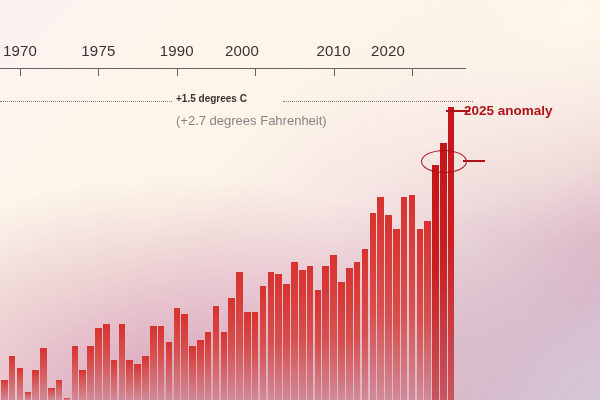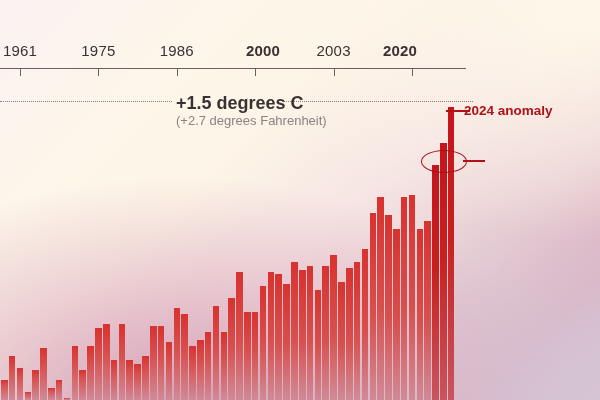--- a/index.html
+++ b/index.html
@@ -76,21 +76,21 @@
   }
   .threshold-line-right {
     position: absolute;
     left: 283px; top: 101px;
     width: 190px; height: 0;
     border-top: 1px dotted #8d7c80;
   }
   .threshold-label {
     position: absolute;
     left: 176px; top: 93px;
-    font-size: 18px;
+    font-size: 10px;
     font-weight: bold;
     color: #3b3033;
     white-space: nowrap;
   }
   .threshold-sub {
     position: absolute;
     left: 176px; top: 113px;
     font-size: 13px;
     font-weight: 400;
     color: #8d8084;
@@ -186,39 +186,39 @@
       <div class="bar" style="left: 416.54px; width: 6.6px; height: 171.427px; background: linear-gradient(rgb(216, 50, 47) 0%, rgb(215, 80, 78) 55%, rgb(208, 138, 151) 100%);"></div>
       <div class="bar" style="left: 424.38px; width: 6.6px; height: 179.4px; background: linear-gradient(rgb(216, 50, 47) 0%, rgb(215, 80, 78) 55%, rgb(208, 138, 151) 100%);"></div>
       <div class="bar" style="left: 432.22px; width: 6.6px; height: 235.213px; background: linear-gradient(rgb(196, 21, 27) 0%, rgb(201, 32, 31) 45%, rgb(200, 85, 95) 100%);"></div>
       <div class="bar" style="left: 440.06px; width: 6.6px; height: 257.14px; background: linear-gradient(rgb(196, 21, 27) 0%, rgb(201, 32, 31) 45%, rgb(200, 85, 95) 100%);"></div>
       <div class="bar" style="left: 447.9px; width: 6.6px; height: 293.02px; background: linear-gradient(rgb(196, 21, 27) 0%, rgb(201, 32, 31) 45%, rgb(200, 85, 95) 100%);"></div>
     </div>
 
   <div class="axis-line"></div>
   <div id="ticks">
       <div class="tick" style="left: 20px;"></div>
-      <div class="tick-label" style="left: 20px;">1961</div>
+      <div class="tick-label" style="left: 20px;">1970</div>
       <div class="tick" style="left: 98.4px;"></div>
       <div class="tick-label" style="left: 98.4px;">1975</div>
       <div class="tick" style="left: 176.8px;"></div>
-      <div class="tick-label" style="left: 176.8px;">1986</div>
+      <div class="tick-label" style="left: 176.8px;">1990</div>
       <div class="tick" style="left: 255.2px;"></div>
-      <div class="tick-label" style="left: 263px; font-weight: bold;">2000</div>
+      <div class="tick-label" style="left: 242px;">2000</div>
       <div class="tick" style="left: 333.6px;"></div>
-      <div class="tick-label" style="left: 333.6px;">2003</div>
+      <div class="tick-label" style="left: 333.6px;">2010</div>
       <div class="tick" style="left: 412px;"></div>
-      <div class="tick-label" style="left: 400px; font-weight: bold;">2020</div>
+      <div class="tick-label" style="left: 388px;">2020</div>
     </div>
 
   <div class="threshold-line-left"></div>
   <div class="threshold-line-right"></div>
   <div class="threshold-label">+1.5 degrees C</div>
   <div class="threshold-sub">(+2.7 degrees Fahrenheit)</div>
 
   <div class="callout-leader" style="left:446px; top:110px; width:24px;"></div>
   <div class="callout-text" style="left:464px; top:102px;">
-    <div>2024 anomaly</div>
+    <div>2025 anomaly</div>
   </div>
 
   <div class="ellipse-mark"></div>
   <div class="callout-leader" style="left:463px; top:160px; width:22px;"></div>
 
 </div>
 
 </body></html>

